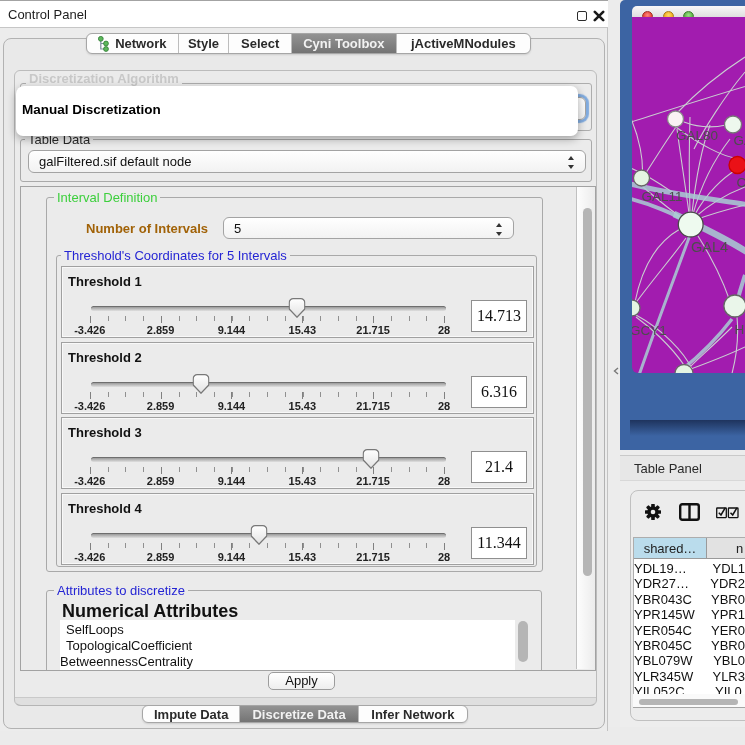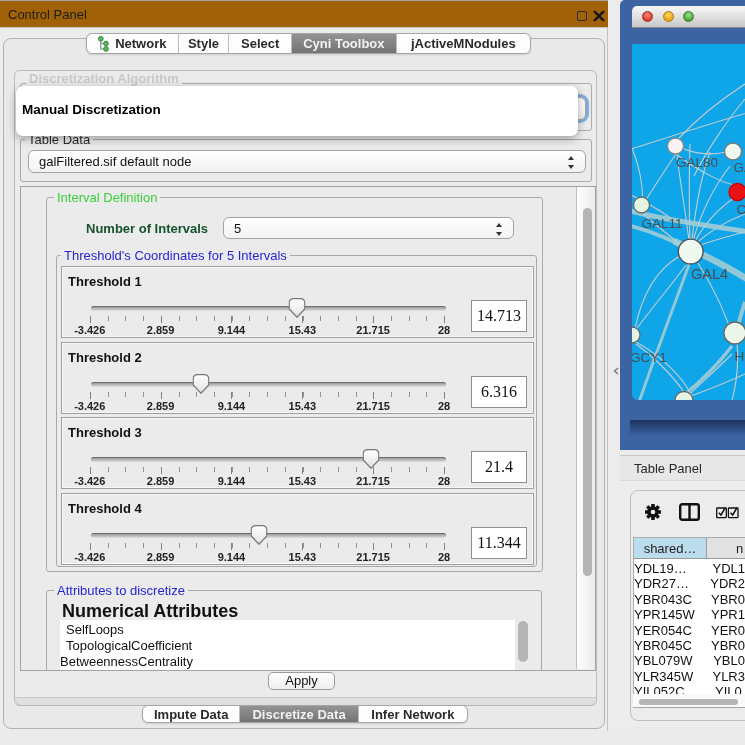--- a/index.html
+++ b/index.html
@@ -2,21 +2,21 @@
 <html><head>
 <meta charset="utf-8">
 <style>
 * { margin:0; padding:0; box-sizing:border-box; }
 html,body { width:745px; height:745px; overflow:hidden; }
 body { font-family:"Liberation Sans", sans-serif; background:#ebebeb; position:relative; }
 .abs { position:absolute; }
 
 
 #leftwin { left:0; top:0; width:608px; height:731px; background:#ececec; border-right:1px solid #c2c2c2; }
-#ltitle { left:0; top:0; width:615px; height:28px; background:#a16207; border-top:1px solid #a3a3a3; border-bottom:1px solid #c6c6c6; }
+#ltitle { left:0; top:0; width:615px; height:28px; background:#ffffff; border-top:1px solid #a3a3a3; border-bottom:1px solid #c6c6c6; }
 #ltitle span { position:absolute; left:8px; top:6px; font-size:13px; color:#1c1c1c; }
 #btn-float { left:577px; top:11px; width:10px; height:10px; border:1.8px solid #2b2b2b; border-radius:2px; }
 #outerpanel { left:3px; top:38px; width:602px; height:691px; background:#e9e9e9; border:1px solid #b2b2b2; border-radius:8px; }
 #innerpanel { left:14px; top:70px; width:583px; height:636px; background:#ebebeb; border:1px solid #bcbcbc; border-radius:6px; }
 
 
 .seg { display:flex; background:#fdfdfd; border:1px solid #a6a6a6; border-radius:6px; overflow:hidden; box-shadow:0 1px 2px rgba(0,0,0,0.12);justify-content:space-between; }
 .seg > div { font-size:13px; font-weight:bold; color:#2a2a2a; text-align:center; border-right:1px solid #bdbdbd; display:flex; align-items:center; justify-content:center; }
 .seg > div:last-child { border-right:none; }
 .seg > div.sel { background:linear-gradient(#939393,#747474); color:#f2f2f2; }
@@ -49,21 +49,21 @@
 .vthumb { background:#b5b5b5; border-radius:6px; }
 
 
 #apply { left:268px; top:672px; width:67px; height:18px; background:linear-gradient(#ffffff,#eeeeee); border:1px solid #9c9c9c; border-radius:5px; font-size:13px; color:#111; text-align:center; line-height:16px; }
 
 
 #divider { left:608px; top:0; width:12px; height:727px; background:#ececec; }
 #netwin { left:620px; top:0; width:125px; height:450px; background:#3c64a3; border-top-left-radius:5px; }
 #nettitle { left:12px; top:6px; width:113px; height:22px; background:linear-gradient(#f8f8f8,#c7c7c7); border-bottom:1px solid #8a8a8a; border-top-left-radius:5px; }
 .light { position:absolute; top:11px; width:11px; height:11px; border-radius:50%; }
-#canvas { left:12px; top:44px; width:113px; height:356px; background:#0ea5e9; border-bottom-left-radius:6px; overflow:hidden; }
+#canvas { left:12px; top:17px; width:113px; height:356px; background:#a21caf; border-bottom-left-radius:6px; overflow:hidden; }
 
 
 #tpstrip { left:620px; top:455px; width:125px; height:26px; background:#e7e7e7; border-top:1px solid #c9c9c9; border-bottom:1px solid #d8d8d8; }
 #tpstrip span { position:absolute; left:14px; top:5px; font-size:13px; color:#2a2a2a; }
 #tablearea { left:620px; top:481px; width:125px; height:246px; background:#ededed; }
 #tablebox { left:10px; top:9px; width:130px; height:231px; background:#ececec; border:1px solid #c0c0c0; border-radius:8px; }
 </style>
 </head>
 <body>
 <div class="abs" id="leftwin"></div>
@@ -99,21 +99,21 @@
 <div class="abs gtitle" style="left:25px;top:132px;color:#2a2a2a;background:#ebebeb">Table Data</div>
 <div class="abs combo" style="left:28px;top:150px;width:558px;height:23px;line-height:22px"><span style="margin-left:10px">galFiltered.sif default node</span><span class="ar"></span></div>
 
 <div class="abs" id="popup" style="left:16px;top:86px;width:562px;height:50px;background:#fff;border-radius:7px;border-top-left-radius:8px;box-shadow:0 3px 9px rgba(0,0,0,0.32);">
   <div style="position:absolute;left:6px;top:16px;font-size:13.5px;font-weight:bold;color:#000">Manual Discretization</div>
 </div>
 
 <div class="abs" style="left:20px;top:186px;width:560px;height:484px;overflow:hidden">
   <div class="abs group" style="left:26px;top:11px;width:497px;height:375px"></div>
   <div class="abs gtitle green" style="left:34px;top:4px">Interval Definition</div>
-  <div class="abs" style="left:66px;top:35px;font-size:13px;font-weight:bold;color:#14532d">Number of Intervals</div>
+  <div class="abs" style="left:66px;top:35px;font-size:13px;font-weight:bold;color:#a16207">Number of Intervals</div>
   <div class="abs combo" style="left:203px;top:31px;width:291px;height:22px;line-height:21px"><span style="margin-left:10px">5</span><span class="ar"></span></div>
   <div class="abs group" style="left:36px;top:69px;width:481px;height:312px"></div>
   <div class="abs gtitle blue" style="left:41px;top:62px">Threshold's Coordinates for 5 Intervals</div>
 
   <div class="abs thr" style="top:80px">
     <b>Threshold 1</b>
     <div class="track"></div>
       <div class="minor"></div>
     <div class="major" style="left:27.75px"></div>
       <div class="major" style="left:98.6px"></div>

